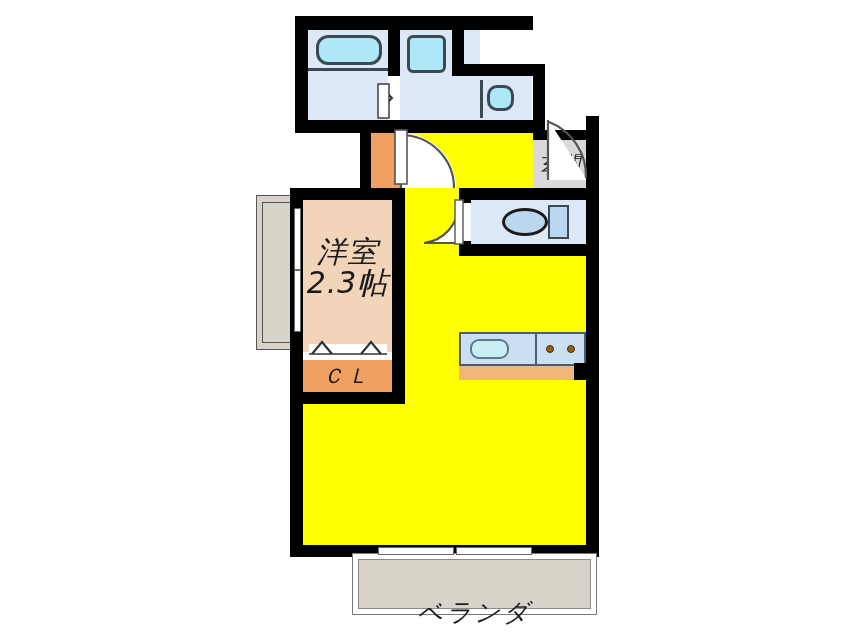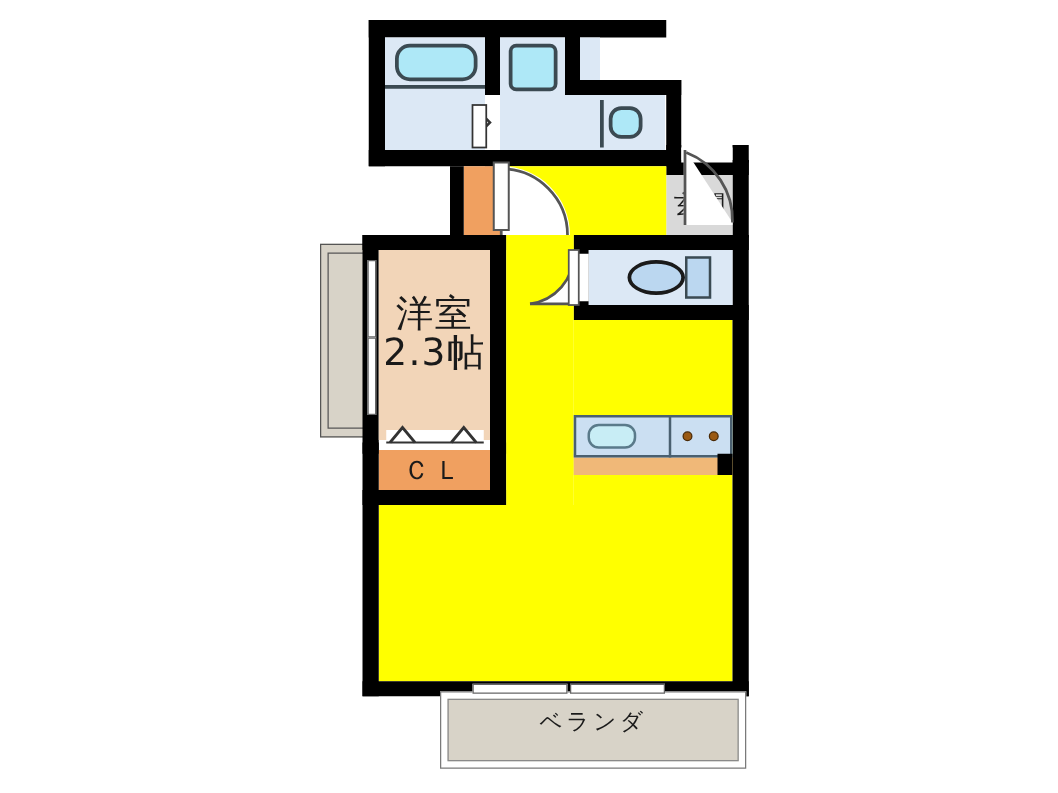--- a/index.html
+++ b/index.html
@@ -10,20 +10,21 @@
   }
   body {
     font-family: "DejaVu Sans", "Liberation Sans", sans-serif;
   }
   #plan {
     position: relative;
     width: 846px;
     height: 634px;
     background: #ffffff;
     overflow: hidden;
+    font-style: italic;
   }
   
   .abs { position: absolute; box-sizing: border-box; }
 
   
   .fill-ldk      { background: #FFFF00; }
   .fill-room     { background: #F2D5B8; }
   .fill-cl       { background: #F0A060; }
   .fill-water    { background: #DCE8F5; }
   .fill-genkan   { background: #D9D9D9; }
@@ -43,21 +44,21 @@
     color: #1a1a1a;
     text-align: center;
     white-space: nowrap;
     font-family: "DejaVu Sans", "Liberation Sans", sans-serif;
     line-height: 1.12;
   }
   .label-room   { font-size: 30px; letter-spacing: 1px; }
   .label-ldk    { font-size: 34px; letter-spacing: 2px; font-weight: 500; }
   .label-cl     { font-size: 21px; letter-spacing: 4px; }
   .label-genkan { font-size: 20px; letter-spacing: 1px; }
-  .label-veranda{ font-size: 18px; letter-spacing: 3px; }
+  .label-veranda{ font-size: 25px; letter-spacing: 3px; margin-top: 31px; }
 
   
   .tub {
     border: 3px solid #3b4a52;
     border-radius: 12px;
     background: #AEE8F7;
   }
   .wm {
     border: 3px solid #3b4a52;
     border-radius: 6px;

